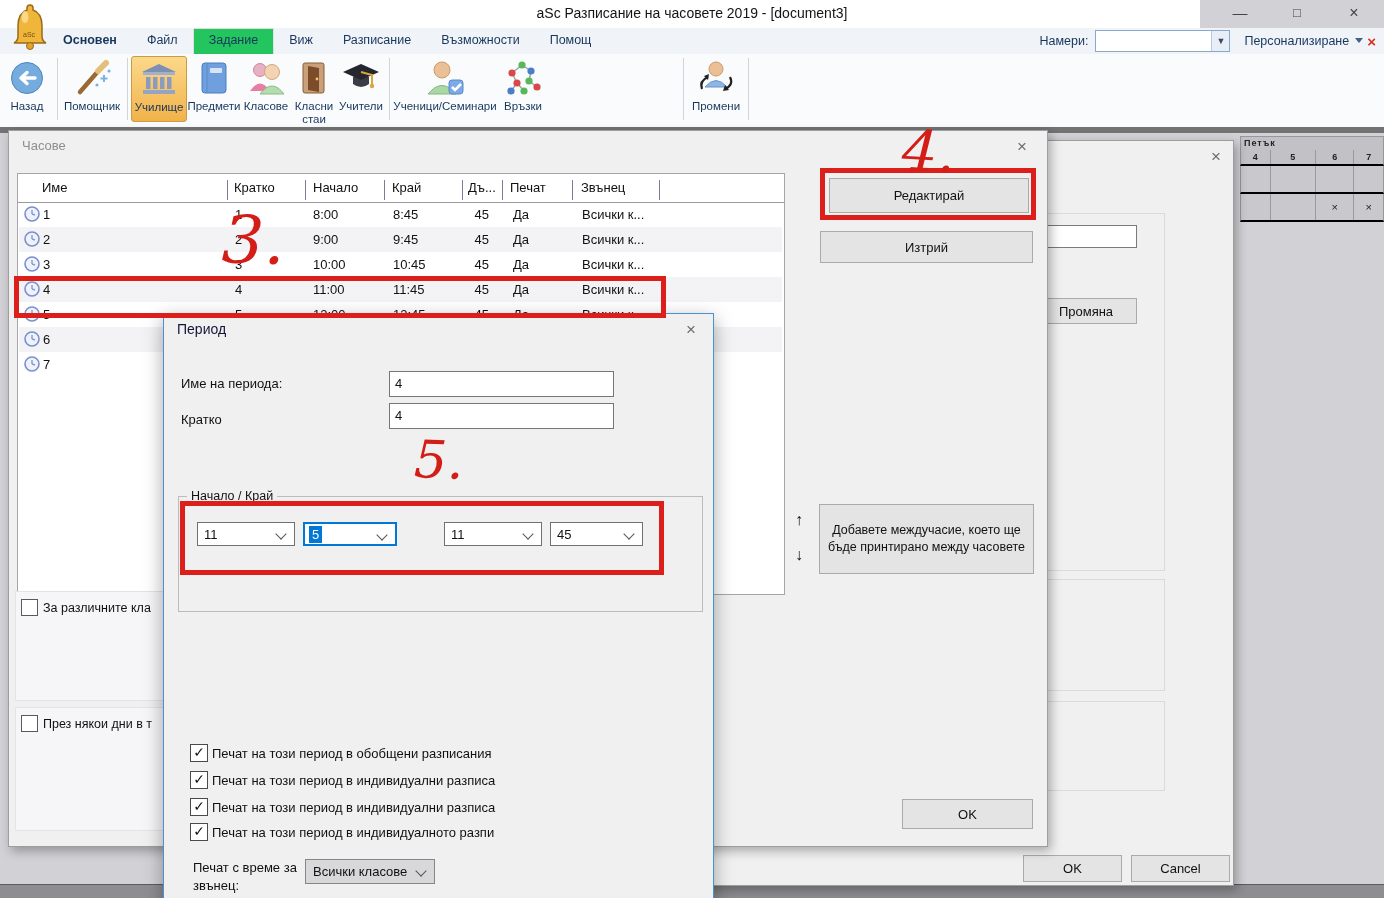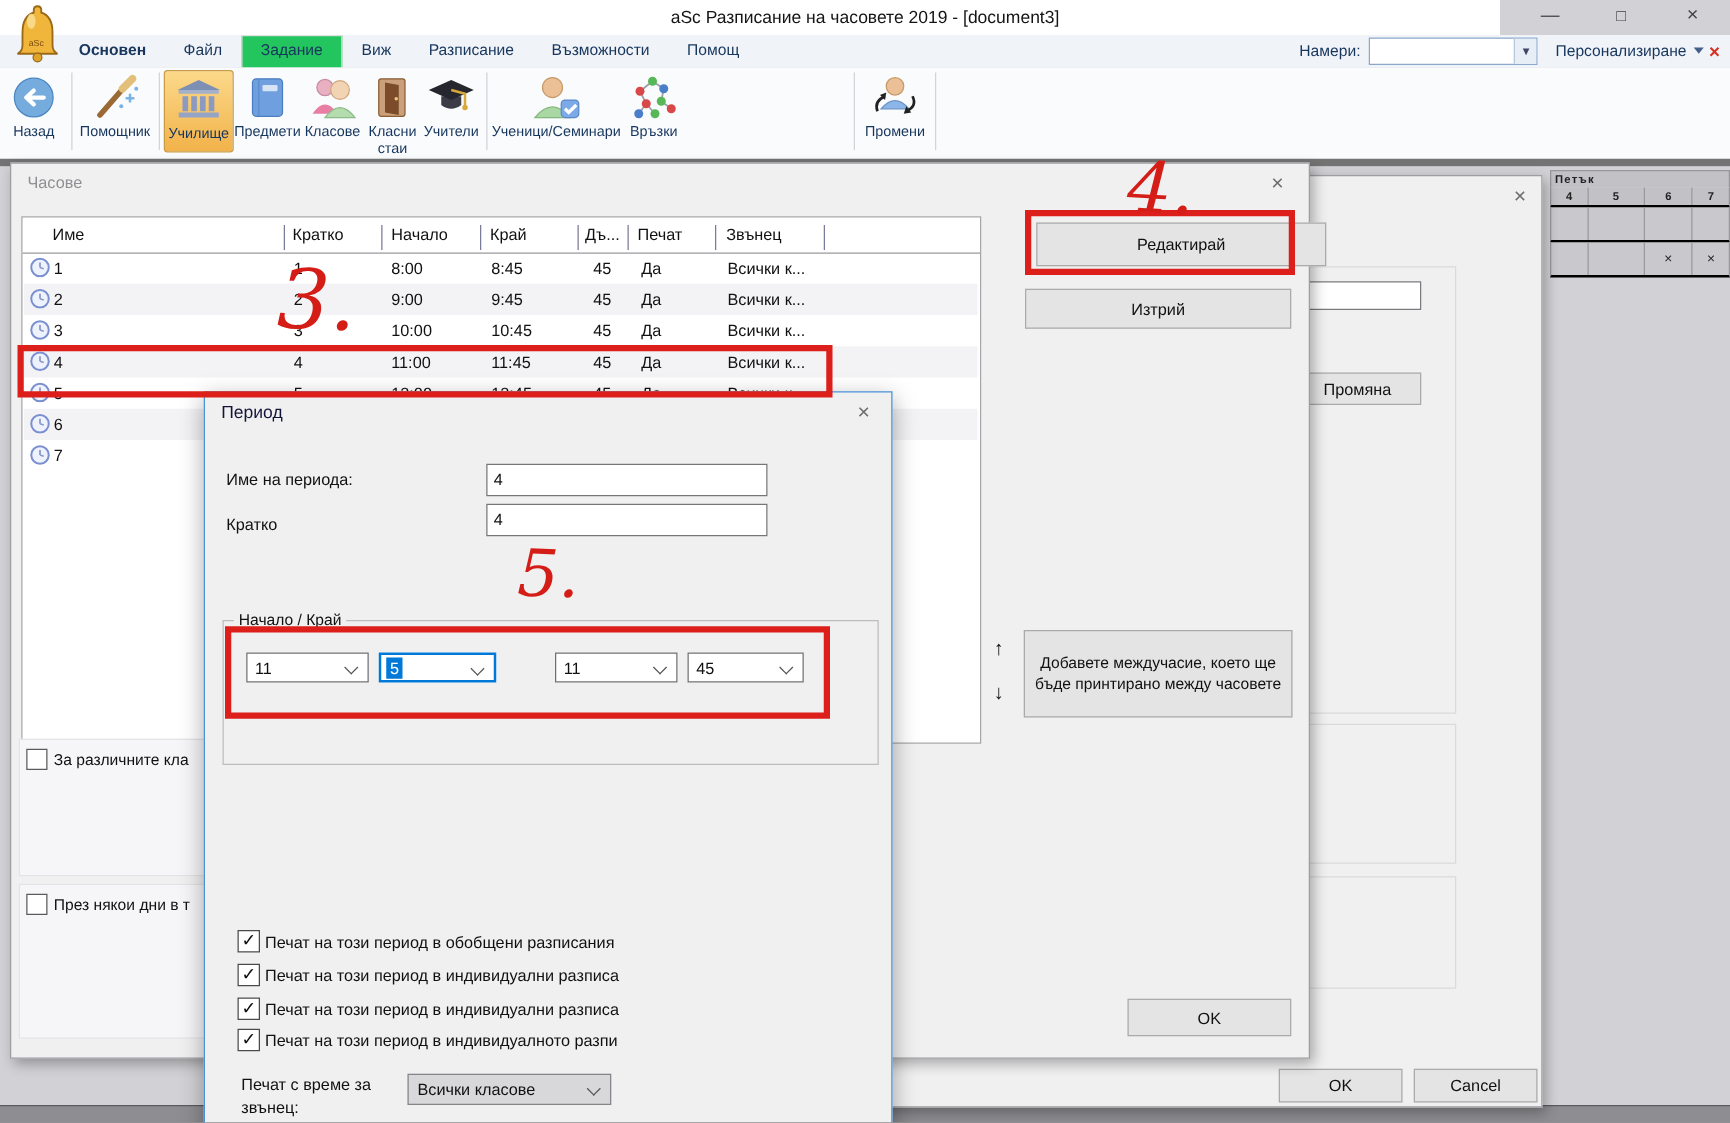--- a/index.html
+++ b/index.html
@@ -393,21 +393,21 @@
         <span class="cn">6</span>
       </div>
       <div class="lrow" style="top:178px;">
         <svg class="clk" width="16" height="16">
             <use href="#clkdef"></use>
           </svg>
         <span class="cn">7</span>
       </div>
     </div>
 
-    <button class="btn" style="left:820px;top:47px;width:232px;height:35px;">Редактирай</button>
+    <button class="btn" style="left:820px;top:47px;width:200px;height:35px;">Редактирай</button>
     <button class="btn" style="left:811px;top:100px;width:213px;height:32px;">Изтрий</button>
     <span class="arrowgl" style="left:786px;top:380px;">↑</span>
     <span class="arrowgl" style="left:786px;top:415px;">↓</span>
     <button class="btn" style="left:810px;top:373px;width:215px;height:70px;padding:4px;font-size:12.5px;line-height:17px;">Добавете междучасие, което ще бъде принтирано между часовете</button>
     <button class="btn" style="left:893px;top:668px;width:131px;height:30px;">OK</button>
 
     <div class="panelL" style="left:6px;top:460px;width:348px;height:108px;"></div>
     <span class="cbx" style="left:12px;top:468px;"></span>
     <span class="cbx-label" style="left:34px;top:470px;">За различните кла</span>
     <div class="panelL" style="left:6px;top:576px;width:348px;height:122px;"></div>
@@ -447,21 +447,21 @@
     <span class="pcb" style="left:26px;top:430px;">✓</span>
     <span class="pcb-label" style="left:48px;top:432px;">Печат на този период в обобщени разписания</span>
     <span class="pcb" style="left:26px;top:457px;">✓</span>
     <span class="pcb-label" style="left:48px;top:459px;">Печат на този период в индивидуални разписа</span>
     <span class="pcb" style="left:26px;top:484px;">✓</span>
     <span class="pcb-label" style="left:48px;top:486px;">Печат на този период в индивидуални разписа</span>
     <span class="pcb" style="left:26px;top:509px;">✓</span>
     <span class="pcb-label" style="left:48px;top:511px;">Печат на този период в индивидуалното разпи</span>
 
     <span class="pd-label" style="left:29px;top:545px;width:128px;line-height:18px;">Печат с време за звънец:</span>
-    <div class="graysel" style="left:162px;top:545px;width:163px;height:25px;">
+    <div class="graysel" style="left:141px;top:545px;width:130px;height:25px;">
       <span class="val">Всички класове</span>
       <span class="chev"></span>
     </div>
   </div>
 
   <div class="ann rrect" style="left:14px;top:276px;width:642px;height:32px;"></div>
   <div class="ann rrect" style="left:820px;top:168px;width:206px;height:42px;"></div>
   <div class="ann rrect" style="left:180px;top:501px;width:474px;height:64px;"></div>
   <div class="ann hand" style="left:222px;top:208px;font-size:66px;transform:rotate(2deg);">3.</div>
   <div class="ann hand" style="left:902px;top:124px;font-size:56px;transform:rotate(3deg);">4.</div>

